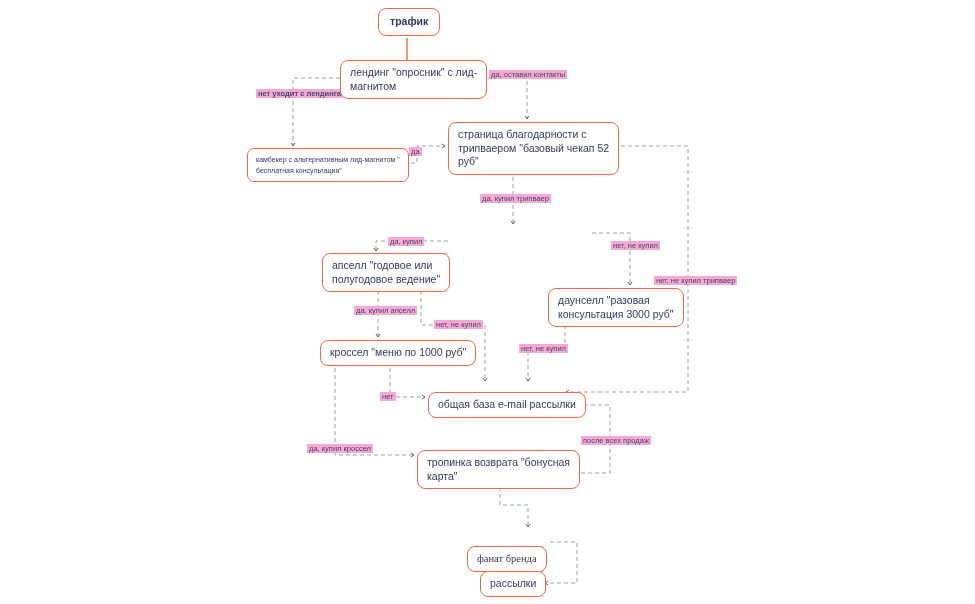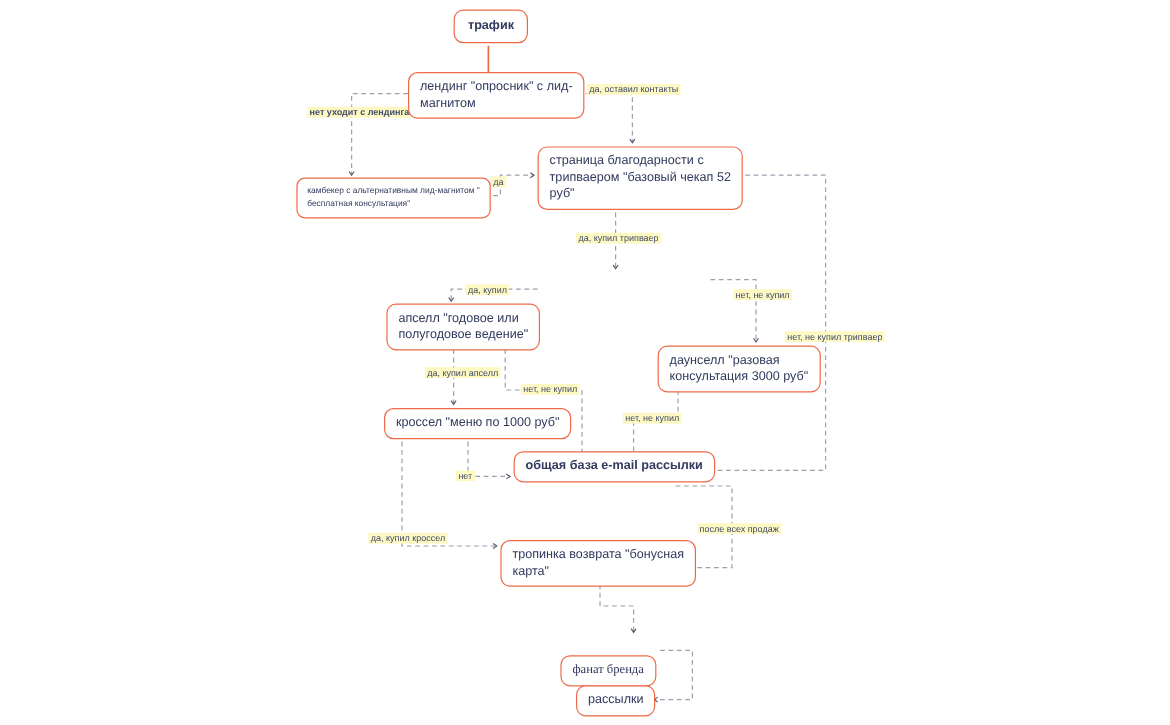--- a/index.html
+++ b/index.html
@@ -43,21 +43,21 @@
     cursor: default;
   }
   .node.bold   { font-weight: bold; padding: 6px 11px; }
   .node.center { text-align: center; }
   .node.small  { font-size: 7px; line-height: 1.6; padding: 5px 8px; border-radius: 7px; }
   .edge-label {
     position: absolute;
     font-size: 7.5px;
     line-height: 1.2;
     color: var(--label-text, #3e4a6b);
-    background: #fef9c3;
+    background: #f9a8d4;
     padding: 0 2px;
     white-space: nowrap;
     text-align: center;
   }
 </style>
 </head>
 <body>
 
 <div class="canvas">
   <svg class="edges" viewBox="0 0 975 604">
@@ -103,18 +103,18 @@
     <div class="node small" style="left: 247px; top: 148px;">камбекер с альтернативным лид-магнитом "
 бесплатная консультация"</div>
     <div class="node" style="left: 448px; top: 122px;">страница благодарности с
 трипваером "базовый чекап 52
 руб"</div>
     <div class="node" style="left: 322px; top: 253px;">апселл "годовое или
 полугодовое ведение"</div>
     <div class="node" style="left: 548px; top: 288px;">даунселл  "разовая
 консультация 3000 руб"</div>
     <div class="node" style="left: 320px; top: 340px;">кроссел "меню по 1000 руб"</div>
-    <div class="node" style="left: 428px; top: 376px; font-weight: bold;">общая база e-mail рассылки</div>
+    <div class="node" style="left: 428px; top: 392px;">общая база e-mail рассылки</div>
     <div class="node" style="left: 417px; top: 450px;">тропинка возврата "бонусная
 карта"</div>
     <div class="node" style="left: 467px; top: 546px; font-family: Liberation Serif, serif;">фанат бренда</div>
     <div class="node" style="left: 480px; top: 571px;">рассылки</div>
   </div>
 
 </body></html>

